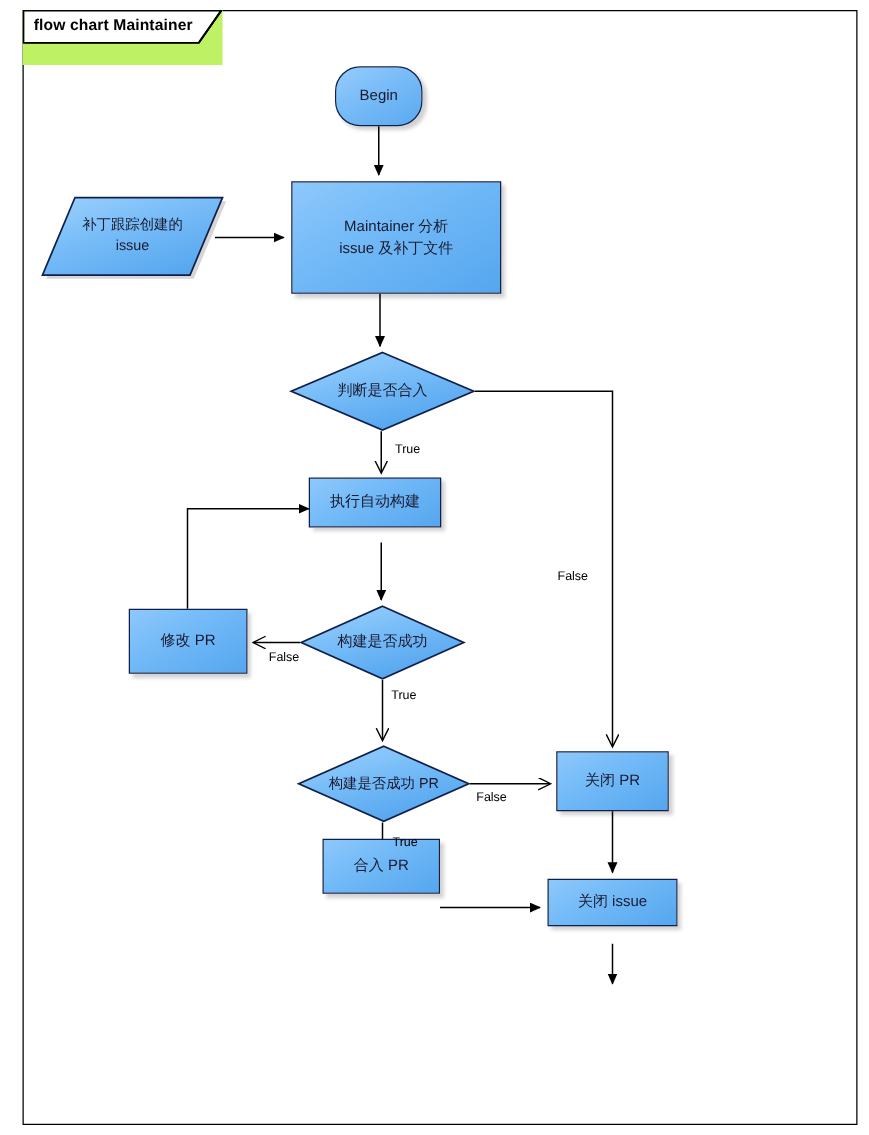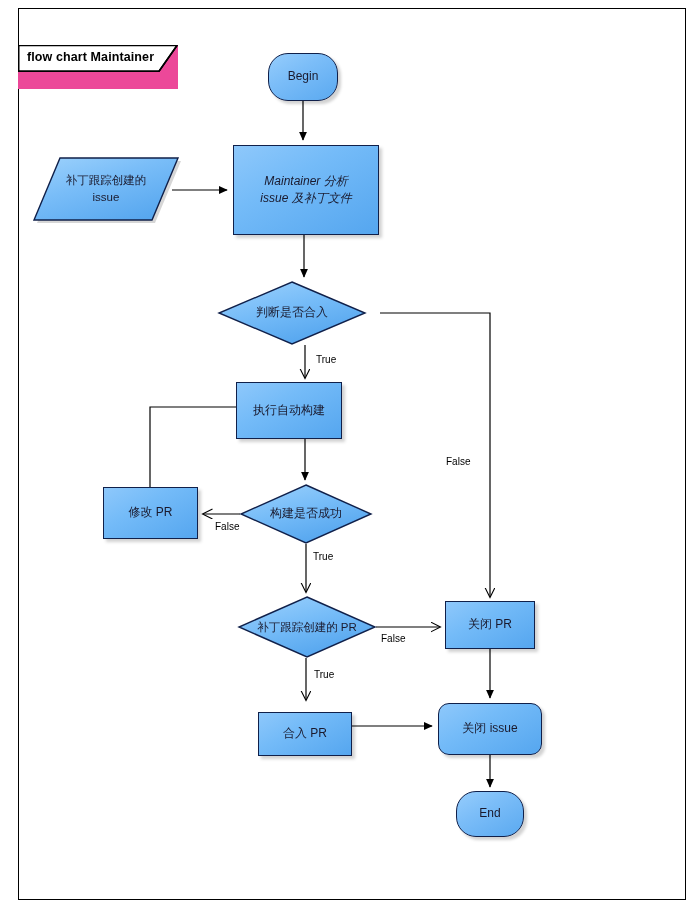--- a/index.html
+++ b/index.html
@@ -27,23 +27,22 @@
     border: 1.5px solid #000000;
     box-sizing: border-box;
     background: #ffffff;
   }
   #frame-title-tab {
     position: absolute;
     left: 18px;
     top: 8px;
     width: 160px;
     height: 44px;
-    background: #ec4899;
-    box-sizing: border-box;
-    margin-top: 37px;
+    background: #bef264;
+    box-sizing: border-box;
   }
   #frame-title-tab .tab-shape {
     position: absolute;
     left: 0;
     top: 0;
     width: 160px;
     height: 27px;
   }
   #frame-title-text {
     position: absolute;
@@ -183,40 +182,40 @@
       <path d="M 28 3 L 146 3 L 120 65 L 2 65 Z" fill="url(#gradPara)" stroke="#10204a" stroke-width="1.4"></path>
     </svg>
     <div class="node-label" style="font-size:11.5px;">补丁跟踪创建的
 issue</div>
   </div>
 
   <div class="node term" style="left:268px; top:53px; width:70px; height:48px;">
     <div class="node-label">Begin</div>
   </div>
 
-  <div class="node proc" style="left:233px; top:145px; width:146px; height:90px;font-style:italic;">
+  <div class="node proc" style="left:233px; top:145px; width:168px; height:90px;">
     <div class="node-label">Maintainer 分析
 issue 及补丁文件</div>
   </div>
 
-  <div class="node" style="left:218px; top:281px; width:148px; height:64px;">
+  <div class="node" style="left:232px; top:281px; width:148px; height:64px;">
     <svg class="shape-svg" viewBox="0 0 148 64" width="148" height="64">
       <defs>
         <linearGradient id="gradDia1" x1="0" y1="0" x2="0.6" y2="1">
           <stop offset="0%" stop-color="#9ed2fc"></stop>
           <stop offset="50%" stop-color="#76bcf8"></stop>
           <stop offset="100%" stop-color="#54a5ee"></stop>
         </linearGradient>
       </defs>
       <path d="M 74 1 L 147 32 L 74 63 L 1 32 Z" fill="url(#gradDia1)" stroke="#10204a" stroke-width="1.4"></path>
     </svg>
     <div class="node-label">判断是否合入</div>
   </div>
 
-  <div class="node proc" style="left:236px; top:382px; width:106px; height:57px;">
+  <div class="node proc" style="left:247px; top:382px; width:106px; height:40px;">
     <div class="node-label">执行自动构建</div>
   </div>
 
   <div class="node proc" style="left:103px; top:487px; width:95px; height:52px;">
     <div class="node-label">修改 PR</div>
   </div>
 
   <div class="node" style="left:240px; top:484px; width:132px; height:60px;">
     <svg class="shape-svg" viewBox="0 0 132 60" width="132" height="60">
       <defs>
@@ -235,38 +234,35 @@
     <svg class="shape-svg" viewBox="0 0 138 62" width="138" height="62">
       <defs>
         <linearGradient id="gradDia3" x1="0" y1="0" x2="0.6" y2="1">
           <stop offset="0%" stop-color="#9ed2fc"></stop>
           <stop offset="50%" stop-color="#76bcf8"></stop>
           <stop offset="100%" stop-color="#54a5ee"></stop>
         </linearGradient>
       </defs>
       <path d="M 69 1 L 137 31 L 69 61 L 1 31 Z" fill="url(#gradDia3)" stroke="#10204a" stroke-width="1.4"></path>
     </svg>
-    <div class="node-label" style="font-size:11.5px;">补丁跟踪创建的 PR</div>
+    <div class="node-label" style="font-size:11.5px;">构建是否成功 PR</div>
   </div>
 
   <div class="node proc" style="left:445px; top:601px; width:90px; height:48px;text-decoration:underline;">
     <div class="node-label">关闭 PR</div>
   </div>
 
-  <div class="node proc" style="left:258px; top:712px; width:94px; height:44px;">
+  <div class="node proc" style="left:258px; top:671px; width:94px; height:44px;">
     <div class="node-label">合入 PR</div>
   </div>
 
-  <div class="node proc" style="left:438px; top:703px; width:104px; height:52px;border-radius:11px;">
+  <div class="node proc" style="left:438px; top:703px; width:104px; height:38px;">
     <div class="node-label">关闭 issue</div>
   </div>
 
-  <div class="node term" style="left:456px; top:791px; width:68px; height:46px;">
-    <div class="node-label">End</div>
-  </div>
 
   <div class="edge-label" style="left:316px; top:354px;">True</div>
   <div class="edge-label" style="left:446px; top:456px;">False</div>
   <div class="edge-label" style="left:215px; top:521px;">False</div>
   <div class="edge-label" style="left:313px; top:551px;">True</div>
   <div class="edge-label" style="left:381px; top:633px;">False</div>
   <div class="edge-label" style="left:314px; top:669px;">True</div>
 
 </div>
 

